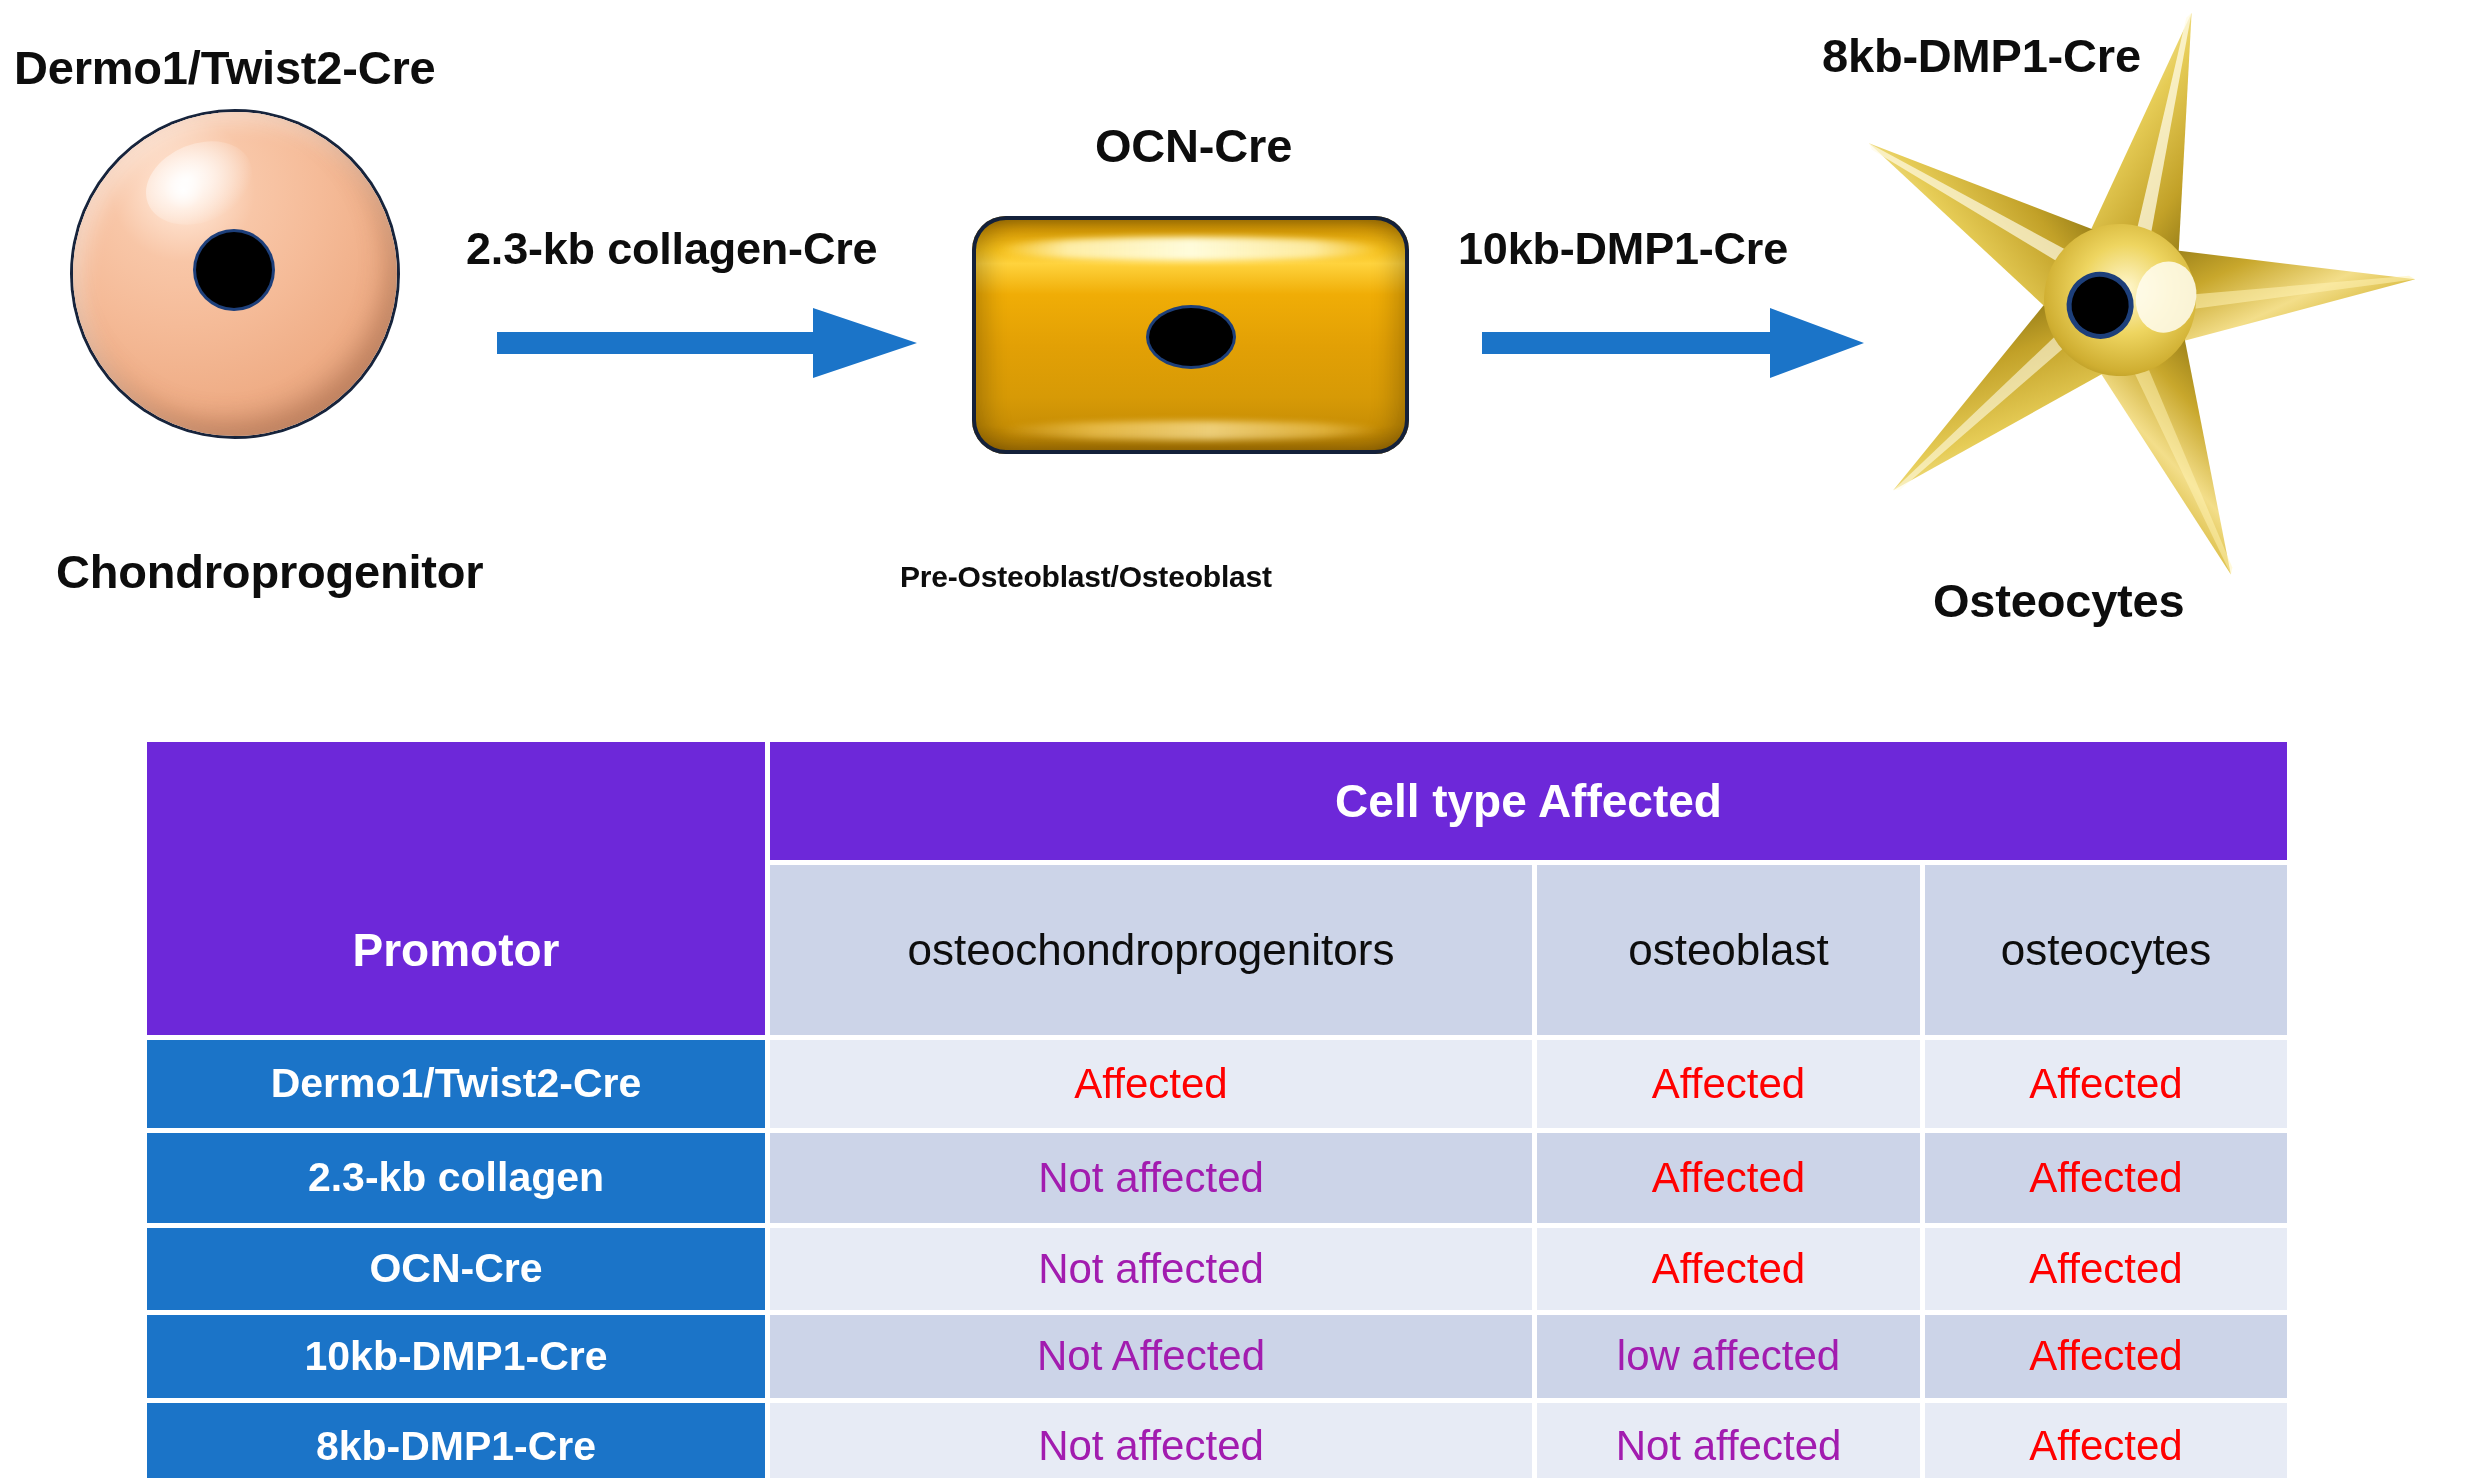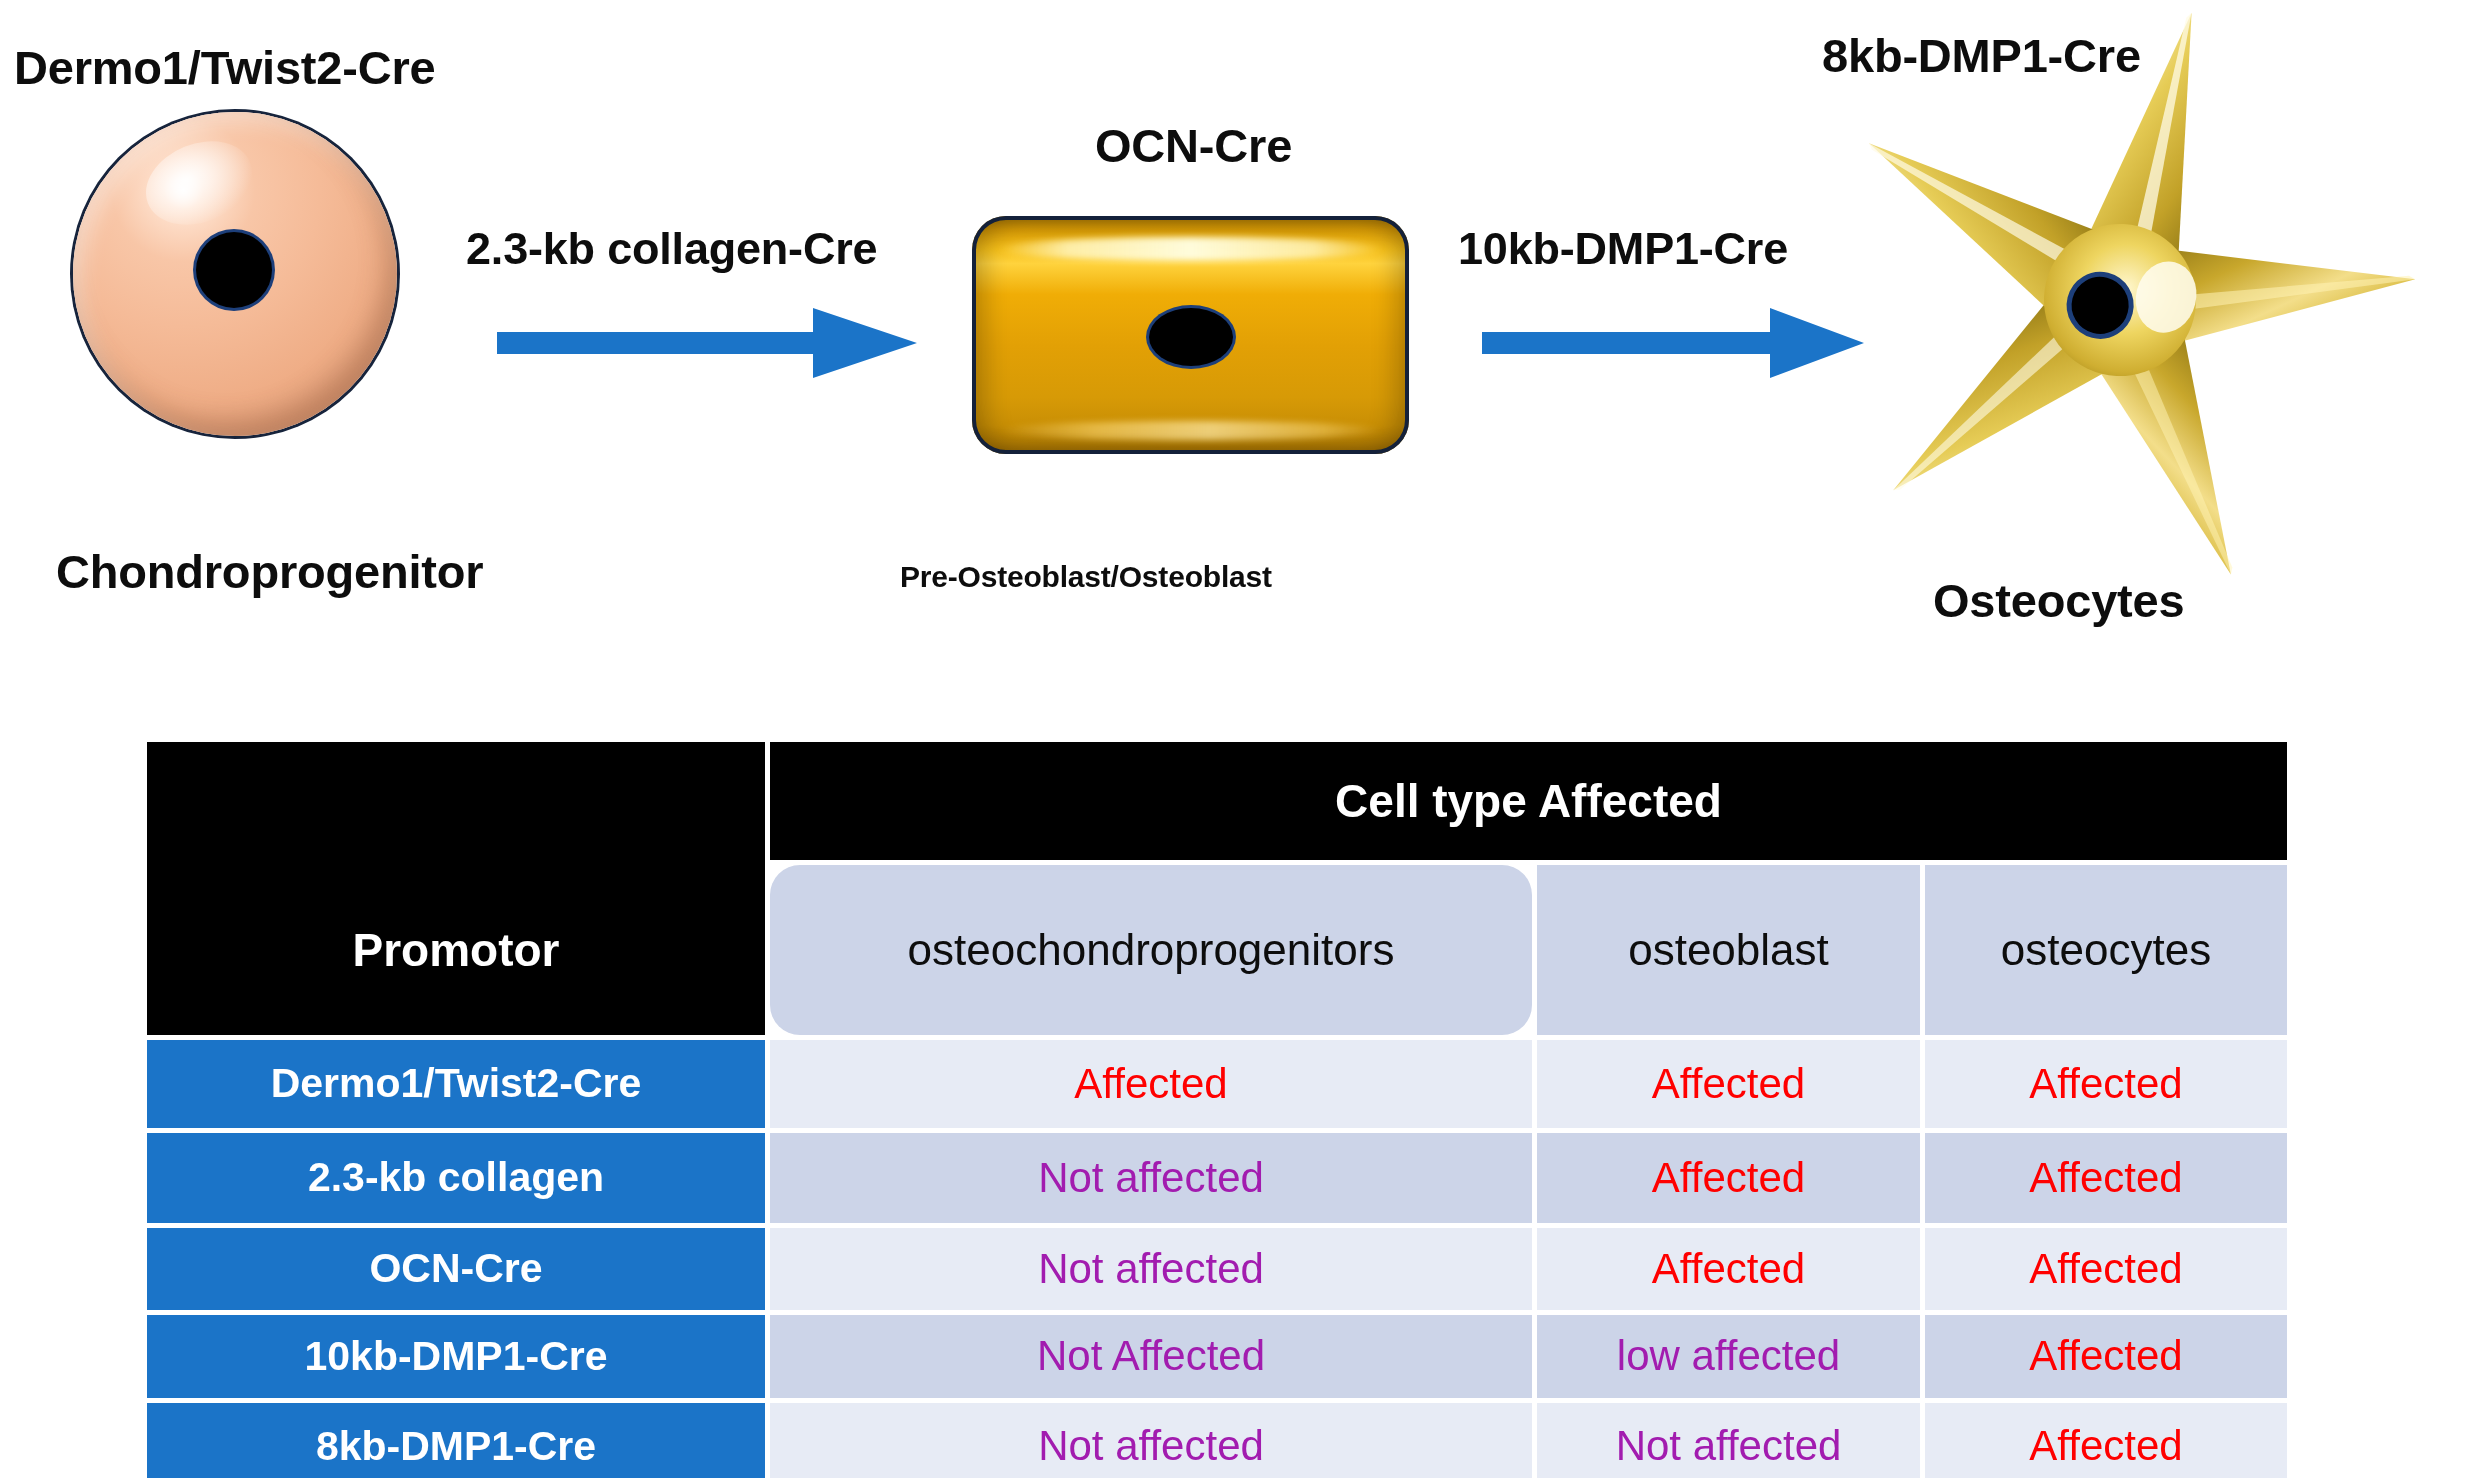--- a/index.html
+++ b/index.html
@@ -92,21 +92,21 @@
     background:#ffffff;
     display:grid;
   }
   .cellbox{
     display:flex;align-items:center;justify-content:center;
     text-align:center;
     box-sizing:border-box;
     padding:2px 8px;
     line-height:1.05;
   }
-  .hdr-blue{background:#000000;color:#ffffff;font-weight:bold;}
+  .hdr-blue{background:#6d28d9;color:#ffffff;font-weight:bold;}
   .hdr-title{font-size:46px;letter-spacing:0px;}
   .hdr-promotor{font-size:46px;}
   .promoter-cell{background:#1b74c8;color:#ffffff;font-weight:bold;font-size:41px;}
   .colhdr{font-size:44px;color:#0d0d0d;font-weight:normal;}
   .light{background:#e7ebf5;}
   .dark{background:#ccd4e8;}
   .val{font-size:42px;font-weight:normal;}
   .red{color:#ff0000;}
   .blk{color:#a21caf;}
 </style>
@@ -217,21 +217,21 @@
 
   <div class="tbl" id="table-root" style="left:147px;top:742px;width:2125px;height:718px;
               grid-template-columns:618px 762px 383px 362px;
               grid-template-rows:118px 170px 88px 90px 82px 83px 87px;
               gap:5px;">
 
     <div class="cellbox hdr-blue" style="grid-column:1/2;grid-row:1/3;"></div>
 
     <div class="cellbox hdr-blue hdr-title" style="grid-column:2/5;grid-row:1/2;">Cell type Affected</div>
 
-    <div class="cellbox dark colhdr" style="grid-column:2/3;grid-row:2/3;border-radius:30px;">osteochondroprogenitors</div>
+    <div class="cellbox dark colhdr" style="grid-column:2/3;grid-row:2/3;">osteochondroprogenitors</div>
     <div class="cellbox dark colhdr" style="grid-column:3/4;grid-row:2/3;">osteoblast</div>
     <div class="cellbox dark colhdr" style="grid-column:4/5;grid-row:2/3;">osteocytes</div>
 
     <div class="cellbox hdr-promotor" id="promotor-float" style="position:absolute;left:0;top:123px;width:618px;height:170px;color:#fff;font-weight:bold;">Promotor</div>
 
     <div class="cellbox promoter-cell" style="grid-column:1/2;grid-row:3/4;">Dermo1/Twist2-Cre</div>
     <div class="cellbox light val red" style="grid-column:2/3;grid-row:3/4;">Affected</div>
     <div class="cellbox light val red" style="grid-column:3/4;grid-row:3/4;">Affected</div>
     <div class="cellbox light val red" style="grid-column:4/5;grid-row:3/4;">Affected</div>
 

